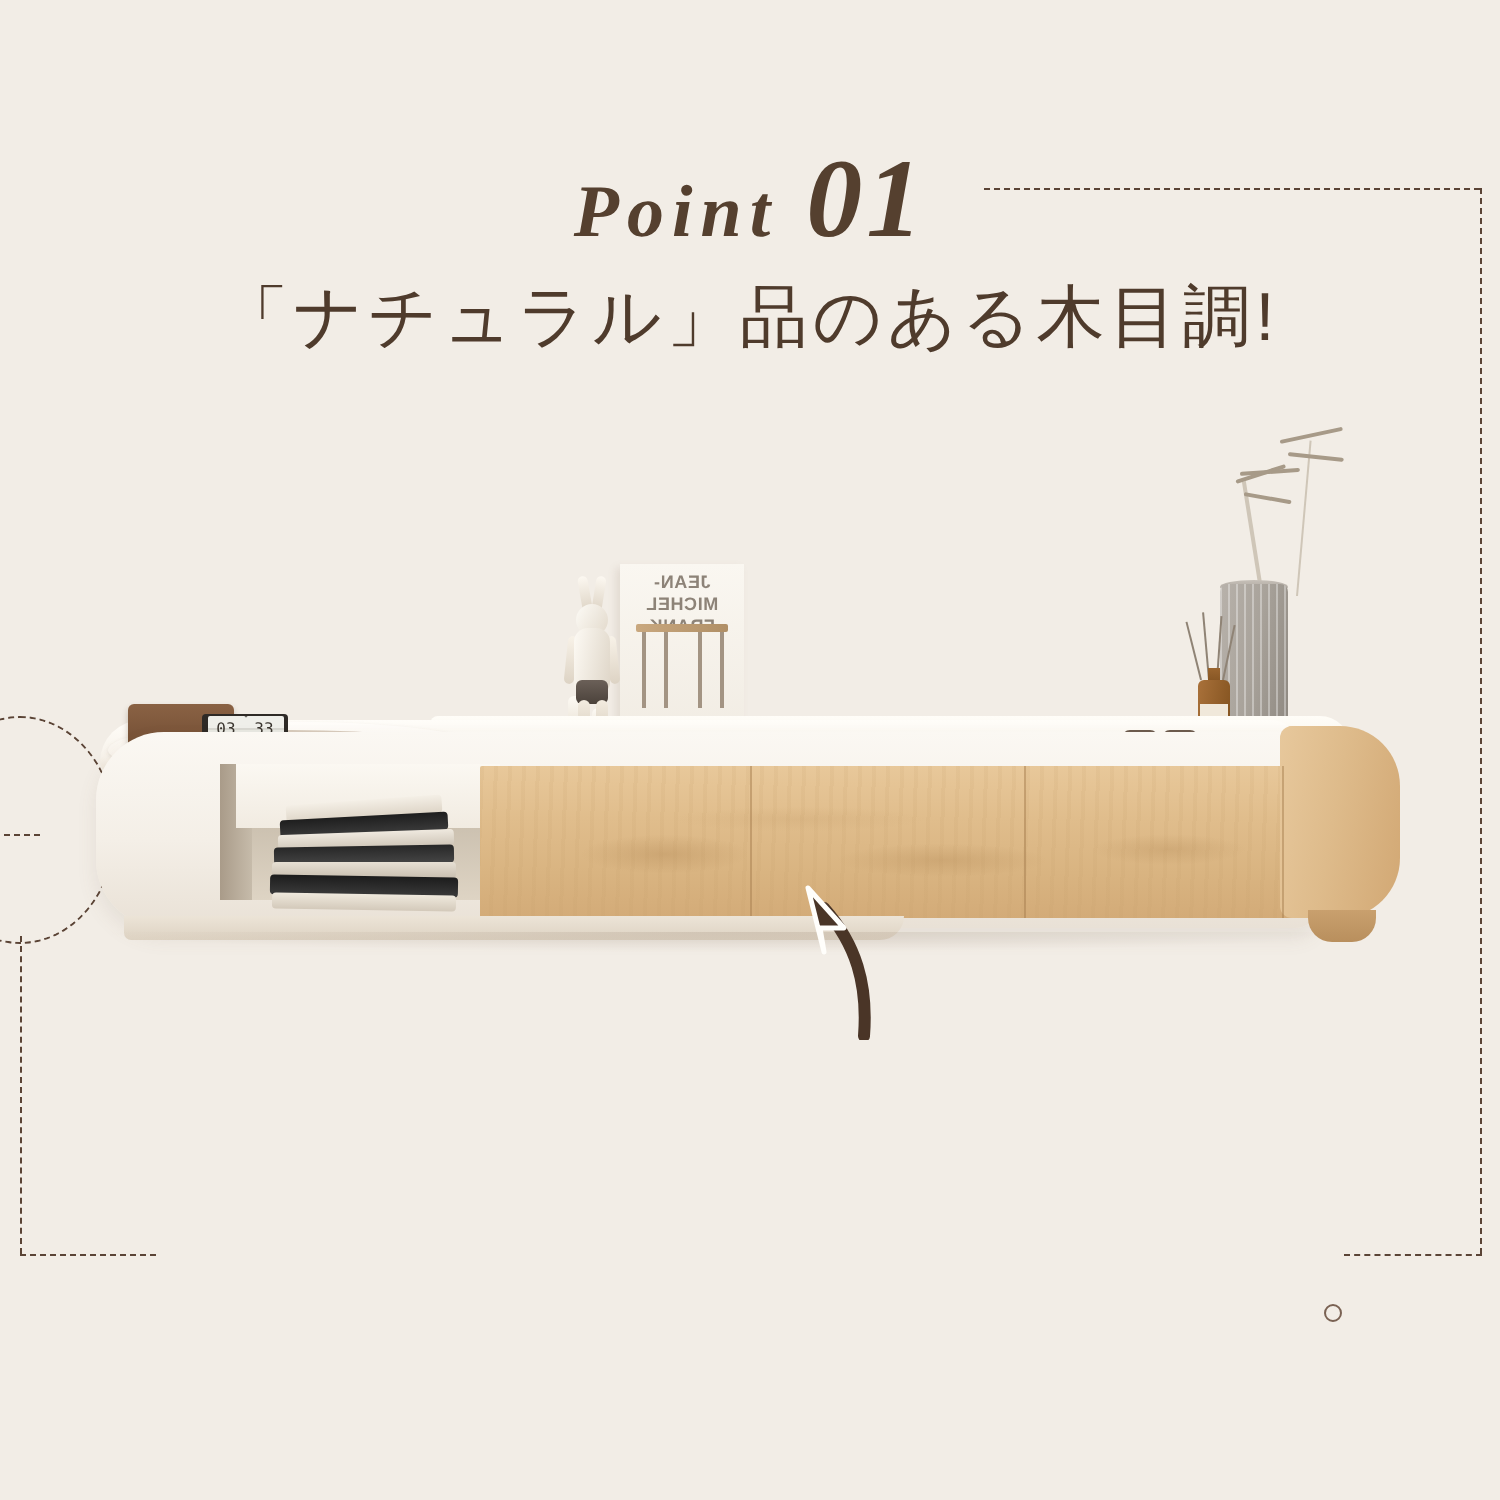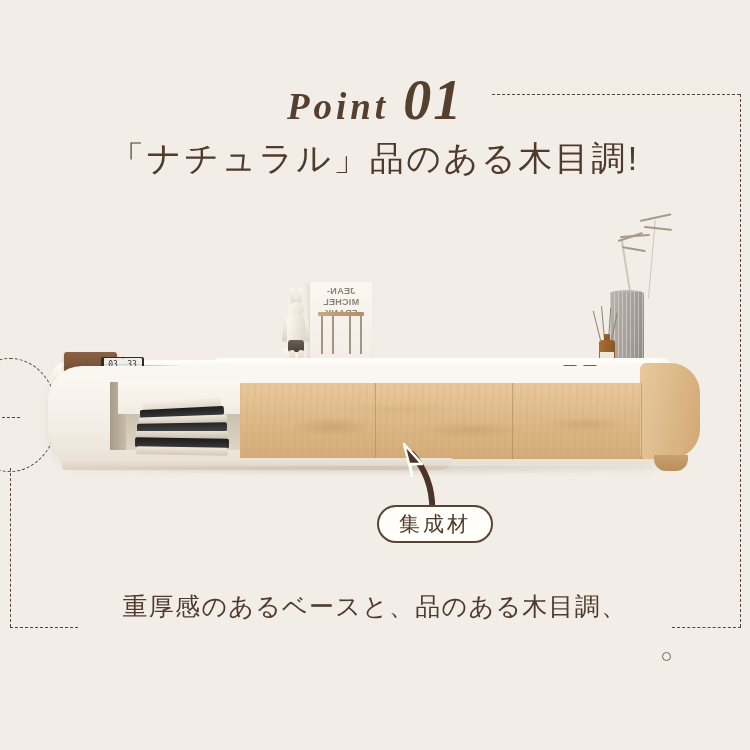--- a/index.html
+++ b/index.html
@@ -372,16 +372,14 @@
     <div class="oak-cap-seam"></div>
     <div class="oak-plinth"></div>
     <div class="base-plinth"></div>
     <div class="shadow-floor"></div>
   </div>
 
   <svg class="arrow-svg" viewBox="0 0 120 100">
     <path d="M72 98 C74 72, 68 52, 52 34" stroke="#4a3527" stroke-width="6" fill="none" stroke-linecap="round"></path>
     <path d="M44 24 L62 44 L50 44 L52 56 Z" fill="#4a3527" stroke="#fffefb" stroke-width="2.5" stroke-linejoin="round"></path>
   </svg>
-  <div class="badge">集成材</div>
-
-  <div class="copy l1">重厚感のあるベースと、品のある木目調、</div>
+
 </div>
 
 </body></html>

